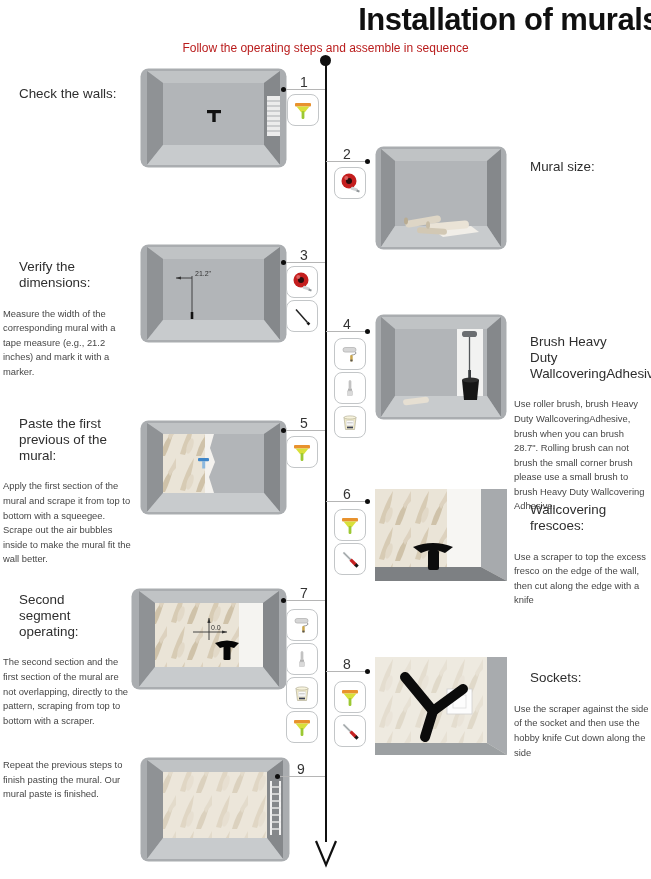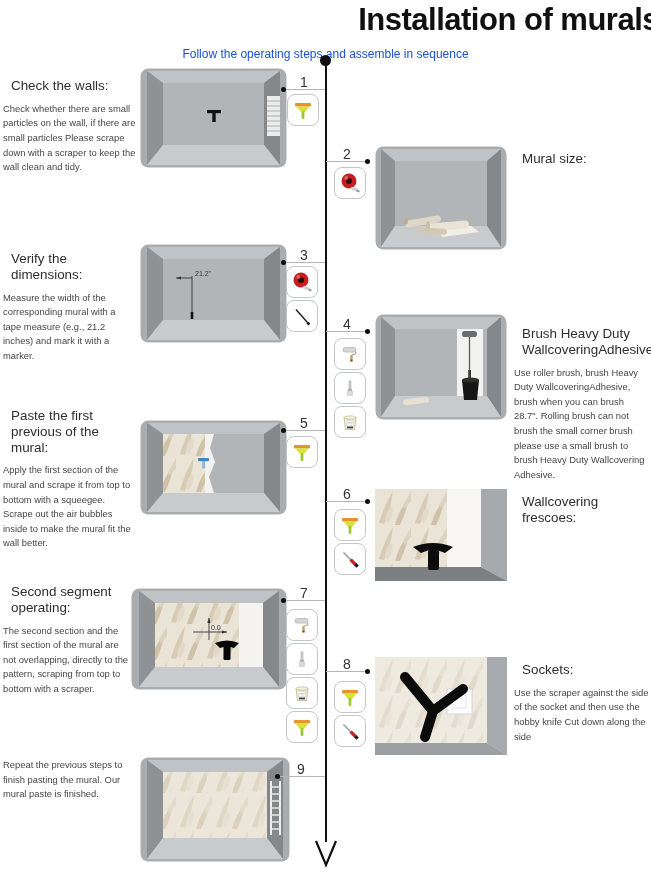--- a/index.html
+++ b/index.html
@@ -1,26 +1,26 @@
 <!DOCTYPE html>
 <html><head>
 <meta charset="utf-8">
 <style>
   html,body{margin:0;padding:0;background:#fff;}
   .canvas{position:relative;width:651px;height:879px;background:#fff;overflow:hidden;
           font-family:"Liberation Sans",sans-serif;}
   .title{position:absolute;top:2px;left:8px;width:100%;text-align:right;
          font-size:31px;font-weight:bold;color:#101010;letter-spacing:-0.5px;}
-  .subtitle{position:absolute;top:47px;left:0;width:100%;text-align:center;
-            font-size:12px;color:#1d4ed8;}
+  .subtitle{position:absolute;top:41px;left:0;width:100%;text-align:center;
+            font-size:12px;color:#b91c1c;}
   .tl-line{position:absolute;left:325px;top:61px;width:2px;height:781px;background:#101010;}
   .tl-dot{position:absolute;left:320px;top:55px;width:11px;height:11px;border-radius:50%;background:#101010;}
   .tl-arrow{position:absolute;left:313px;top:838px;}
   .txt{position:absolute;}
-  .txt h3{margin:8px;font-size:13.4px;font-weight:normal;color:#2e2e2e;line-height:1.18;}
+  .txt h3{margin:16px;font-size:13.4px;font-weight:normal;color:#2e2e2e;line-height:1.18;}
   .txt p{margin:3px 0 0;font-size:9.4px;line-height:1.55;color:#464646;}
   .conn{position:absolute;height:16px;border-bottom:1px solid #b5b5b5;text-align:center;}
   .conn .n{font-size:14px;color:#333;line-height:16px;}
   .conn .dot{position:absolute;width:5px;height:5px;border-radius:50%;background:#0d0d0d;bottom:-3px;}
   .conn.dl .dot{left:-2px;}
   .conn.dr .dot{right:-2px;}
   .tool{position:absolute;width:30px;height:30px;border:1px solid #c3c6c8;border-radius:8px;
         background:#fff;display:flex;align-items:center;justify-content:center;}
   .tool svg{width:24px;height:24px;display:block;}
   .room{position:absolute;}
@@ -47,21 +47,20 @@
 
   <div class="tl-dot"></div>
   <div class="tl-line"></div>
   <svg class="tl-arrow" width="26" height="30" viewBox="0 0 26 30">
     <path d="M3,3 L13,27 L23,3" fill="none" stroke="#101010" stroke-width="2.2"></path>
   </svg>
 
   <section>
     <div class="txt" style="left:3px;top:70px;width:133px">
       <h3>Check the walls:</h3>
-      <p>Check whether there are small particles on the wall, if there are small particles Please scrape down with a scraper to keep the wall clean and tidy.</p>
     </div>
     <svg class="room" style="left:140px;top:68px" width="147" height="100" viewBox="0 0 147 100">
       <rect x="0.5" y="0.5" width="146" height="99" rx="8" fill="#aaadb0"></rect>
       <polygon points="7,3 140,3 124,15 23,15" fill="#c0c3c5"></polygon>
       <polygon points="7,3 23,15 23,77 7,97" fill="#8f9295"></polygon>
       <polygon points="140,3 124,15 124,77 140,97" fill="#85888b"></polygon>
       <rect x="23" y="15" width="101" height="62" fill="#b2b5b8"></rect>
       <polygon points="7,97 23,77 124,77 140,97" fill="#c8cbcd"></polygon>
       <g>
         <rect x="67" y="42" width="14" height="3.2" fill="#111"></rect>
@@ -276,20 +275,21 @@
       <rect x="72" y="0" width="34" height="78" fill="#f7f6f3"></rect>
       <polygon points="106,0 132,0 132,92 106,78" fill="#a7aaad"></polygon>
       <polygon points="0,78 106,78 132,92 0,92" fill="#7d8083"></polygon>
       <g>
         <path d="M38,58 Q58,50 78,58 L70,64 Q58,58 46,64 Z" fill="#0c0c0c"></path>
         <rect x="53" y="61" width="11" height="20" rx="2" fill="#0c0c0c"></rect>
       </g>
     </svg>
     <div class="txt" style="left:514px;top:486px;width:135px">
       <h3>Wallcovering frescoes:</h3>
+      <p>Use a scraper to top the excess fresco on the edge of the wall, then cut along the edge with a knife</p>
     </div>
   </section>
 
   <section>
     <div class="txt" style="left:3px;top:576px;width:130px">
       <h3>Second segment operating:</h3>
       <p>The second section and the first section of the mural are not overlapping, directly to the pattern, scraping from top to bottom with a scraper.</p>
     </div>
     <svg class="room" style="left:131px;top:588px" width="156" height="102" viewBox="0 0 156 102">
       <rect x="0.5" y="0.5" width="155" height="101" rx="8" fill="#aaadb0"></rect>

